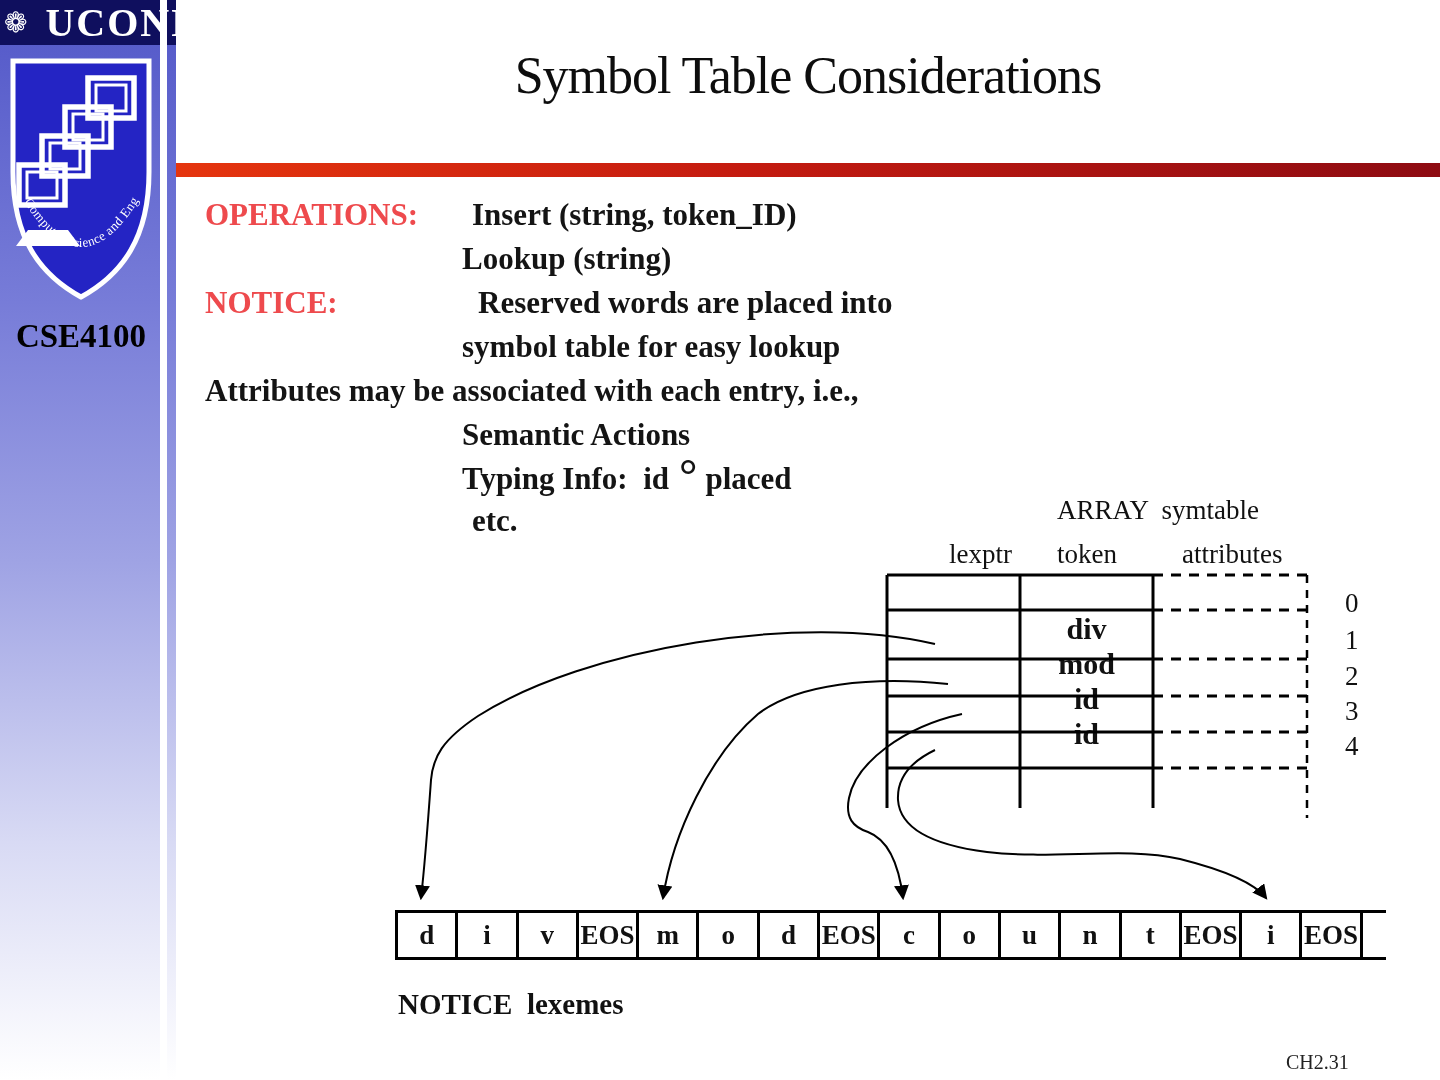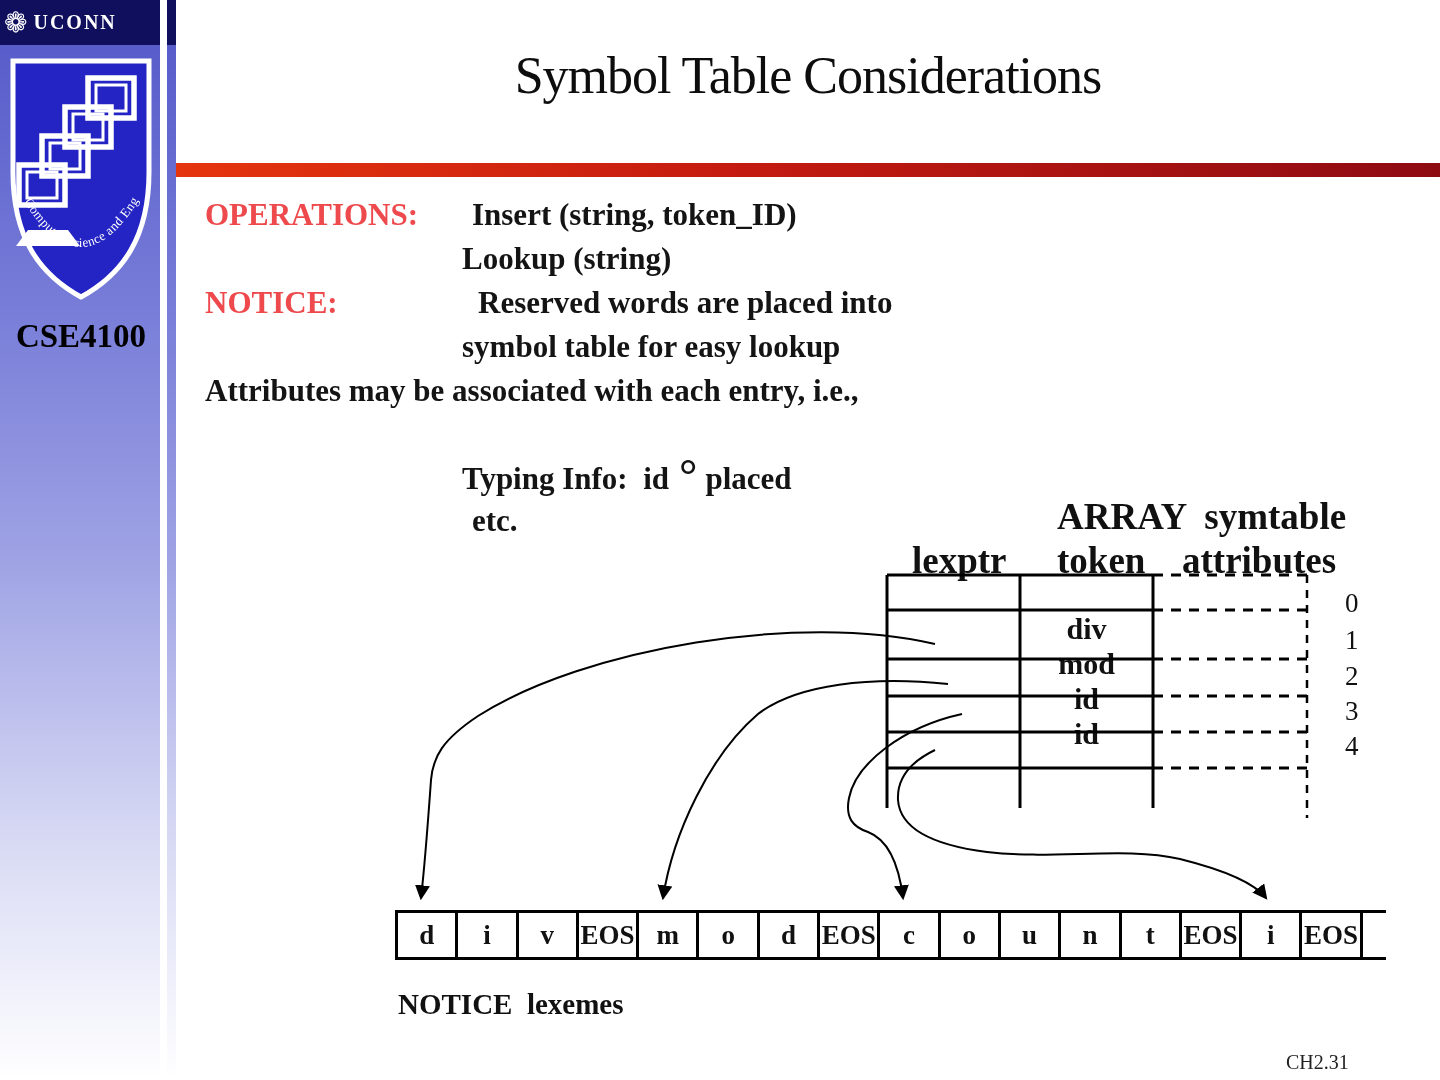--- a/index.html
+++ b/index.html
@@ -5,39 +5,39 @@
   html,body{margin:0;padding:0;background:#888;}
   .slide{position:relative;width:1440px;height:1080px;background:#fff;overflow:hidden;
          font-family:"Liberation Serif",serif;}
 
   
   .sidebar{position:absolute;left:0;top:0;width:176px;height:1080px;
     background:linear-gradient(180deg,#5257c8 0%,#777cd8 28%,#9fa3e4 52%,#d8daf4 78%,#ffffff 100%);}
   .banner{position:absolute;left:0;top:0;width:176px;height:45px;background:var(--banner-navy);
     display:flex;align-items:center;}
   .leaf{color:#fff;font-size:28px;margin-left:4px;line-height:1;}
-  .uconn{color:#fff;font-weight:bold;font-size:20px;letter-spacing:2px;margin-left:6px;}
+  .uconn{color:#fff;font-weight:bold;font-size:40px;letter-spacing:2px;margin-left:18px;}
   .sepline{position:absolute;left:160px;top:0;width:7px;height:1080px;background:#fff;z-index:3;}
   .shield{position:absolute;left:6px;top:54px;width:150px;height:250px;}
   .course{position:absolute;left:0;top:318px;width:162px;text-align:center;
     font-weight:bold;font-size:33px;color:#000;}
 
   
   .title{position:absolute;left:176px;top:46px;width:1264px;margin:0;text-align:center;
     font-weight:400;font-size:52px;letter-spacing:-1px;color:#0d0d0d;}
   .redrule{position:absolute;left:176px;top:163px;width:1264px;height:14px;
     background:linear-gradient(90deg,var(--rule-red-left) 0%,#c41b10 45%,var(--rule-red-right) 100%);}
 
   
   .txt{position:absolute;font-weight:bold;font-size:31px;color:#141414;white-space:pre;text-align:right;}
   .red{color:var(--heading-red);}
   .ring{font-size:46px;line-height:0;vertical-align:-2px;margin:0 8px 0 10px;}
 
   
-  .hdr{position:absolute;font-weight:bold;font-size:37px;color:#111;white-space:pre;}
+  .hdr{position:absolute;font-weight:normal;font-size:27px;color:#111;white-space:pre;}
   .tokens{position:absolute;left:1020px;top:611px;width:133px;text-align:center;
     font-weight:bold;font-size:30px;color:#111;}
   .tokens div{height:35px;line-height:35px;}
   .idx{position:absolute;font-size:27px;color:#111;}
 
   
   .lex{position:absolute;left:395px;top:910px;display:flex;height:50px;box-sizing:border-box;
     border:3px solid #000;border-right:none;background:#fff;}
   .cell{width:60.3px;box-sizing:border-box;border-right:3px solid #000;text-align:center;
     font-weight:bold;font-size:27px;line-height:44px;white-space:nowrap;overflow:visible;color:#111;}
@@ -91,25 +91,26 @@
   <h1 class="title">Symbol Table Considerations</h1>
   <div class="redrule"></div>
 
   <span class="txt red" style="left:205px;top:197px">OPERATIONS:</span>
   <span class="txt" style="left:472px;top:197px">Insert (string, token_ID)</span>
   <span class="txt" style="left:462px;top:241px">Lookup (string)</span>
   <span class="txt red" style="left:205px;top:285px">NOTICE:</span>
   <span class="txt" style="left:478px;top:285px">Reserved words are placed into</span>
   <span class="txt" style="left:205px;top:373px">Attributes may be associated with each entry, i.e.,</span>
   <span class="txt" style="left:462px;top:329px">symbol table for easy lookup</span>
+  <span class="txt" style="left:462px;top:417px">Semantic Actions</span>
   <span class="txt" style="left:462px;top:461px"><span>Typing Info:  id</span><span class="ring">°</span><span>placed</span></span>
   <span class="txt" style="left:472px;top:503px">etc.</span>
 
   <span class="hdr" style="left:1057px;top:495px">ARRAY  symtable</span>
-  <span class="hdr" style="left:912px;top:539px">lexptr</span>
+  <span class="hdr" style="left:949px;top:539px">lexptr</span>
   <span class="hdr" style="left:1057px;top:539px">token</span>
   <span class="hdr" style="left:1182px;top:539px">attributes</span>
 
   <div class="tokens">
     <div>div</div>
     <div>mod</div>
     <div>id</div>
     <div>id</div>
   </div>
 

